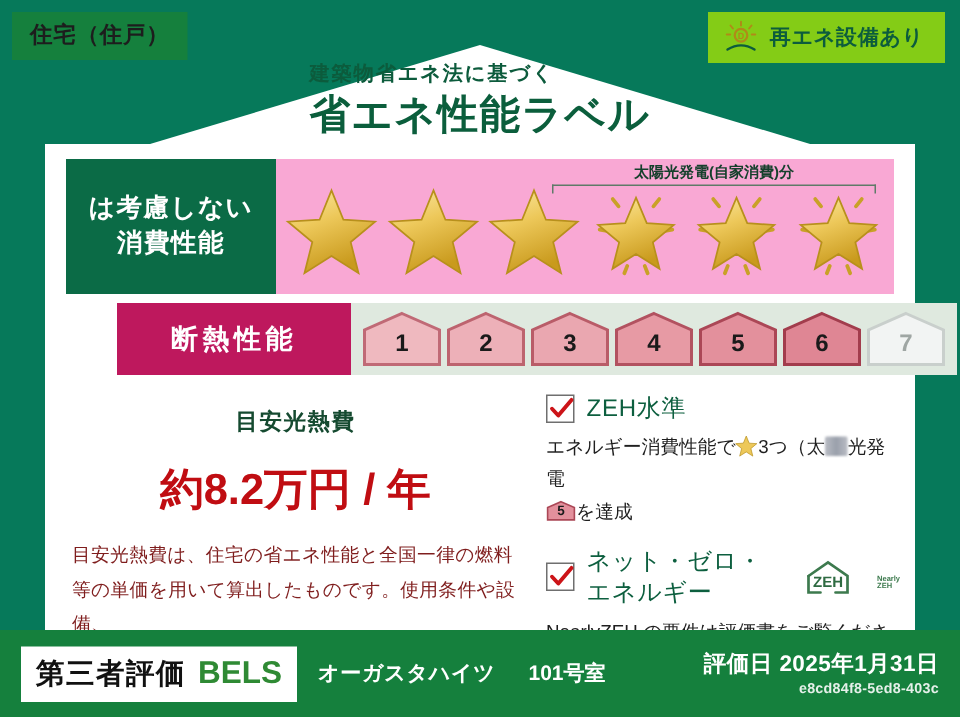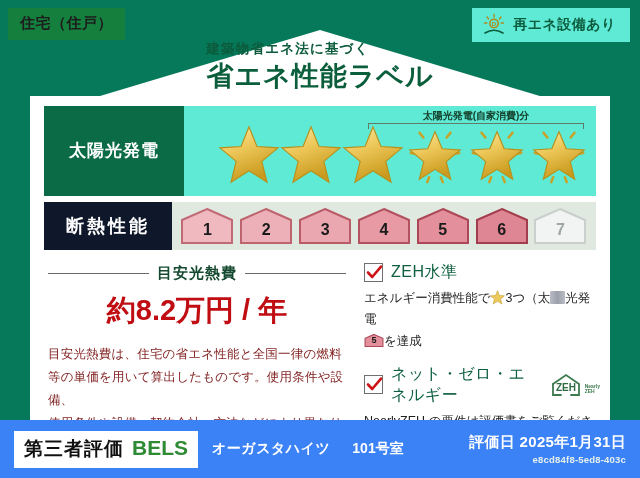--- a/index.html
+++ b/index.html
@@ -31,21 +31,21 @@
   .tag-jutaku {
     position: absolute; left: 8px; top: 8px;
     background: #15803d; color: #1d1d1d;
     font-size: 15px; font-weight: 700;
     padding: 6px 12px 7px 12px;
     letter-spacing: 0.5px;
     z-index: 7;
   }
   .tag-saiene {
     position: absolute; right: 10px; top: 8px;
-    background: #5eead4;
+    background: #84cc16;
     display: flex; align-items: center; gap: 7px;
     padding: 5px 14px 5px 10px;
     z-index: 7;
   }
   .tag-saiene .sun-ico { width: 24px; height: 24px; display: block; }
   .tag-saiene .txt { font-size: 14px; font-weight: 700; color: #0c5c3d; letter-spacing: .5px; }
 
   .hdr-sub {
     position: absolute; top: 40px; left: 0; width: 576px;
     text-align: center; font-size: 13.5px; font-weight: 700;
@@ -68,22 +68,22 @@
     position: absolute; left: 14px; top: 10px; width: 552px; height: 90px;
     display: flex; align-items: stretch;
   }
   .lbl-box {
     width: 140px; background: #0b6b46; color: #fff;
     display: flex; flex-direction: column; align-items: center; justify-content: center;
     font-size: 17px; font-weight: 700; line-height: 1.35; letter-spacing: 1px;
     flex: none;
   }
   .stars-area {
-    flex: 1; background: #5eead4; position: relative;
-    display: flex; align-items: center; justify-content: flex-end;
+    flex: 1; background: #f9a8d4; position: relative;
+    display: flex; align-items: center; justify-content: space-between;
     padding: 0 6px;
   }
   .star-wrap { width: 62px; height: 62px; position: relative; margin-top: 8px; }
   .star-wrap svg { width: 100%; height: 100%; display: block; }
 
   .solar-bracket {
     position: absolute; right: 6px; top: 4px; width: 228px; height: 26px;
     z-index: 3;
   }
   .solar-bracket .bk-txt {
@@ -96,42 +96,42 @@
     border-right: 1.5px solid #5f7a68;
     border-top: 1.5px solid #5f7a68;
   }
 
   
   .row-insul {
     position: absolute; left: 14px; top: 106px; width: 552px; height: 48px;
     display: flex; align-items: stretch;
   }
   .lbl-box2 {
-    width: 128px; background: #0f172a; color: #fff;
+    width: 156px; background: #be185d; color: #fff;
     display: flex; align-items: center; justify-content: center;
-    font-size: 18px; font-weight: 700; letter-spacing: 3px; flex: none;
+    font-size: 18px; font-weight: 700; letter-spacing: 3px; flex: none; margin-left: 34px;
   }
   .badges-area {
     flex: 1; background: #dfe9df; display: flex; align-items: center;
     justify-content: space-around; padding: 0 6px;
   }
   .pent { position: relative; width: 56px; height: 38px; }
   .pent svg { width: 100%; height: 100%; display: block; }
   .pent .num {
     position: absolute; inset: 0; display: flex; align-items: center; justify-content: center;
     font-size: 16px; font-weight: 700; color: #1a1a1a; padding-top: 7px;
   }
   .pent.off .num { color: #9fa6a3; }
 
   
   .lower { position: absolute; left: 0; top: 160px; width: 580px; height: 164px; display: flex; }
   .lower-left { width: 330px; position: relative; padding: 4px 14px 0 18px; }
   .lower-right { flex: 1; position: relative; padding: 6px 10px 0 4px; }
 
-  .cost-head { display: flex; align-items: center; gap: 8px; margin-top: 4px; }
+  .cost-head { display: flex; align-items: center; gap: 8px; margin-top: 4px; flex-direction: column; }
   .cost-head .ln { flex: 1; height: 1px; background: #6a6a6a; }
   .cost-head .tx { font-size: 15px; font-weight: 700; color: #154a30; letter-spacing: 1px; }
   .cost-val {
     text-align: center; color: #c00d12; font-size: 29px; font-weight: 700;
     margin-top: 8px; letter-spacing: 0px;
   }
   .cost-note {
     margin-top: 12px; font-size: 12.5px; color: #7f1d1d; line-height: 1.85;
     letter-spacing: .2px;
   }
@@ -152,28 +152,28 @@
     filter: blur(.6px); border-radius: 1px;
   }
   .minipent {
     display: inline-block; width: 20px; height: 15px; vertical-align: -3px; position: relative;
   }
   .minipent svg { width: 100%; height: 100%; display: block; }
   .minipent span {
     position: absolute; inset: 0; display: flex; align-items: center; justify-content: center;
     font-size: 9px; font-weight: 700; color: #1a1a1a; padding-top: 2px;
   }
-  .zeh-logo { display: inline-flex; align-items: flex-end; gap: 2px; vertical-align: -7px; margin-left: 4px; }
+  .zeh-logo { display: inline-flex; align-items: flex-end; gap: 16px; vertical-align: -7px; margin-left: 4px; }
   .zeh-logo svg { width: 34px; height: 26px; display: block; }
   .zeh-logo .tiny { font-size: 5px; color: #3d7a4e; line-height: 5.5px; font-weight: 700; padding-bottom: 3px; }
 
   
   .footer {
     position: absolute; left: 0; bottom: 0; width: 640px; height: 58px;
-    background: #3b82f6; display: flex; align-items: center; z-index: 6;
+    background: #15803d; display: flex; align-items: center; z-index: 6;
   }
   .bels-badge {
     background: #ffffff; margin-left: 14px; padding: 5px 10px 6px 10px;
     display: flex; align-items: baseline; gap: 8px;
   }
   .bels-badge .t1 { font-size: 19px; font-weight: 700; color: #111; letter-spacing: 1px; }
   .bels-badge .t2 { font-size: 21px; font-weight: 700; color: #2f8a34; letter-spacing: 0px; }
   .bldg { color: #fff; font-size: 14px; font-weight: 700; margin-left: 14px; letter-spacing: .5px; }
   .room { color: #fff; font-size: 14px; font-weight: 700; margin-left: 22px; text-align: center; }
   .foot-right { margin-left: auto; margin-right: 14px; text-align: right; }
@@ -209,21 +209,22 @@
     <span class="txt">再エネ設備あり</span>
   </div>
 
   <div class="hdr-sub">建築物省エネ法に基づく</div>
   <div class="hdr-main">省エネ性能ラベル</div>
 
   <div class="card">
 
     <div class="row-energy">
       <div class="lbl-box">
-        <span>太陽光発電</span>
+        <span>は考慮しない</span>
+        <span>消費性能</span>
       </div>
       <div class="stars-area">
 
         <div class="solar-bracket">
           <div class="bk-txt">太陽光発電(自家消費)分</div>
           <div class="bk-line"></div>
         </div>
 
         <div class="star-wrap">
           <svg viewBox="0 0 64 64">

